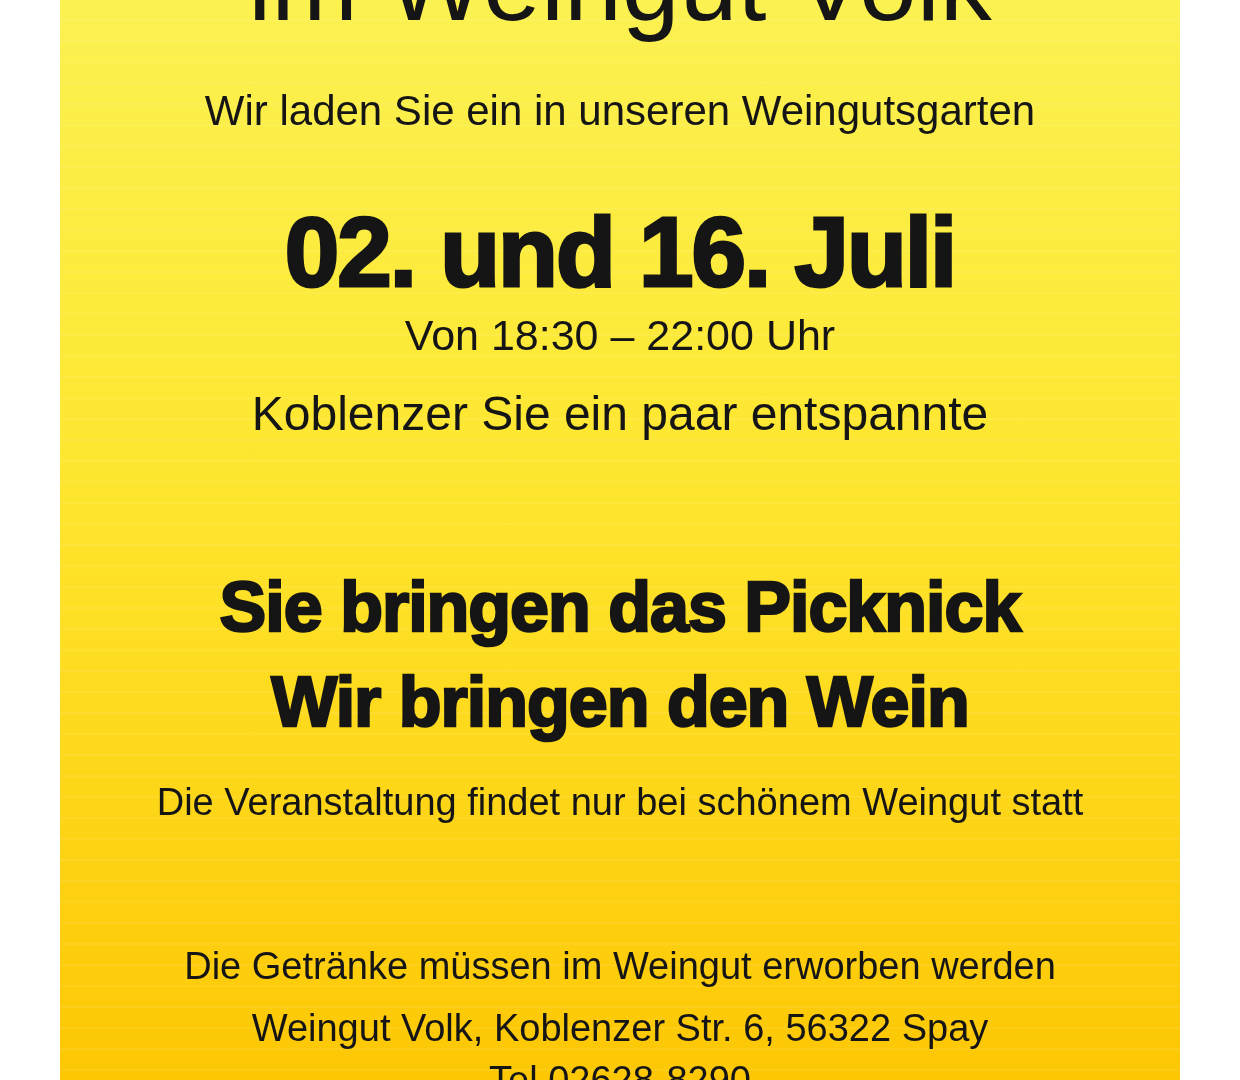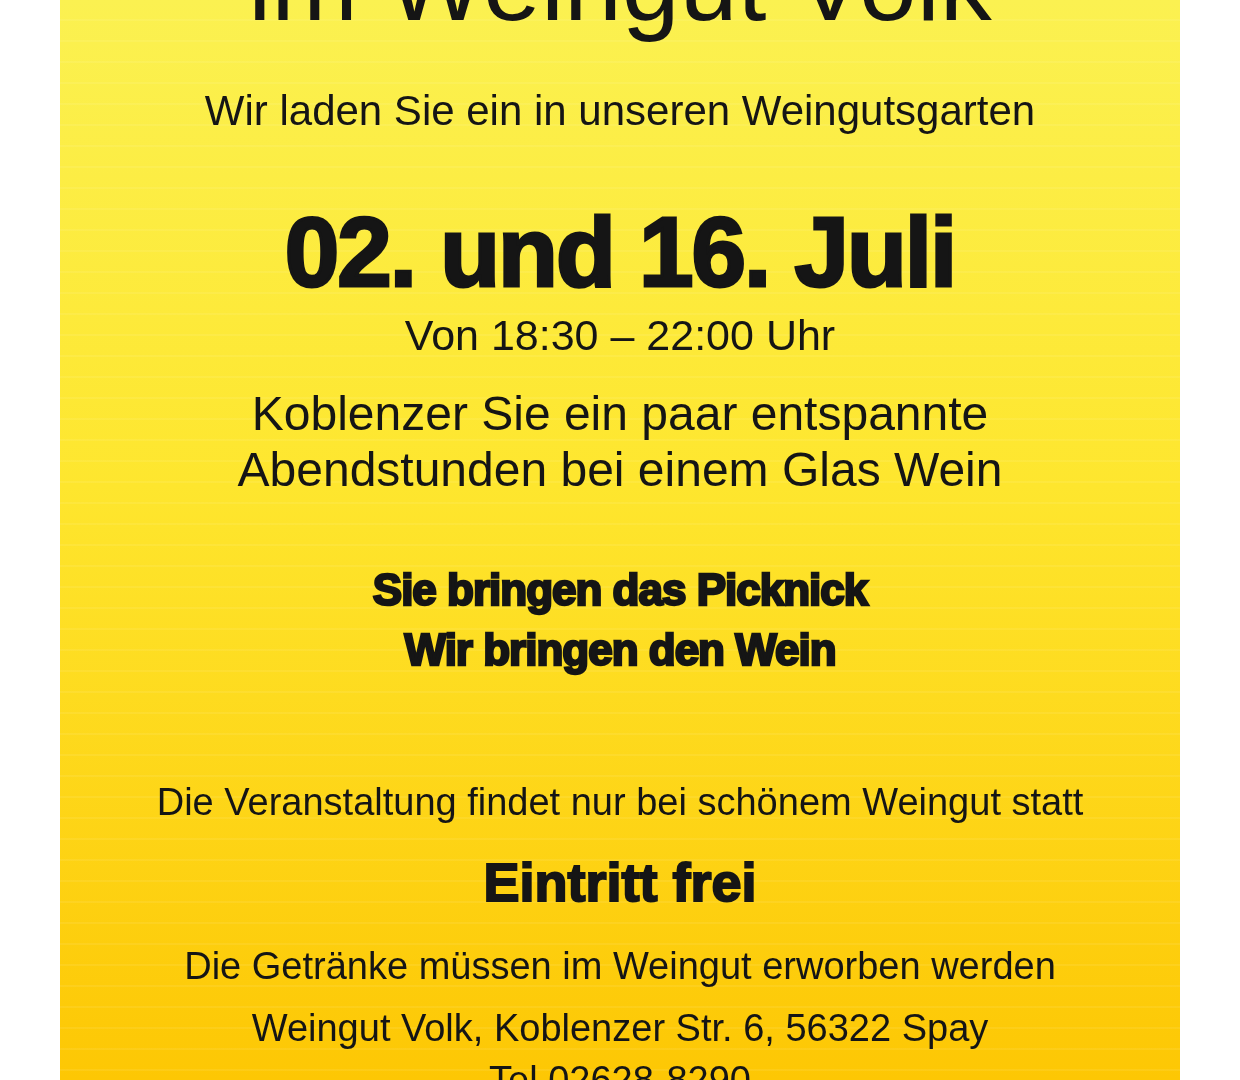--- a/index.html
+++ b/index.html
@@ -66,21 +66,21 @@
     line-height:1.2;
   }
   .para{
     top:386px;
     font-size:48px;
     line-height:1.16;
     white-space:normal;
   }
   .slogan{
     top:560px;
-    font-size:44px;
+    font-size:70px;
     font-weight:900;
     line-height:1.364;
     letter-spacing:-1px;
     -webkit-text-stroke:2.5px var(--text-color);
     white-space:normal;
   }
   .weather{
     top:780px;
     font-size:38px;
     line-height:1.2;
@@ -119,31 +119,29 @@
     <div class="t title">im Weingut Volk</div>
 
     <div class="t invite">Wir laden Sie ein in unseren Weingutsgarten</div>
 
     <div class="t dates">02. und 16. Juli</div>
 
     <div class="t time">Von 18:30 – 22:00 Uhr</div>
 
     <div class="t para">
       <div>Koblenzer Sie ein paar entspannte</div>
-      <div>Abendstunden bei einem Glas Wein</div>
     </div>
 
     <div class="t slogan">
       <div>Sie bringen das Picknick</div>
       <div>Wir bringen den Wein</div>
     </div>
 
     <div class="t weather">Die Veranstaltung findet nur bei schönem Weingut statt</div>
 
-    <div class="t admission">Eintritt frei</div>
 
     <div class="t drinks">Die Getränke müssen im Weingut erworben werden</div>
 
     <div class="t address">Weingut Volk, Koblenzer Str. 6, 56322 Spay</div>
 
     <div class="t phone">Tel 02628-8290</div>
 
   </div>
 </div>
 

